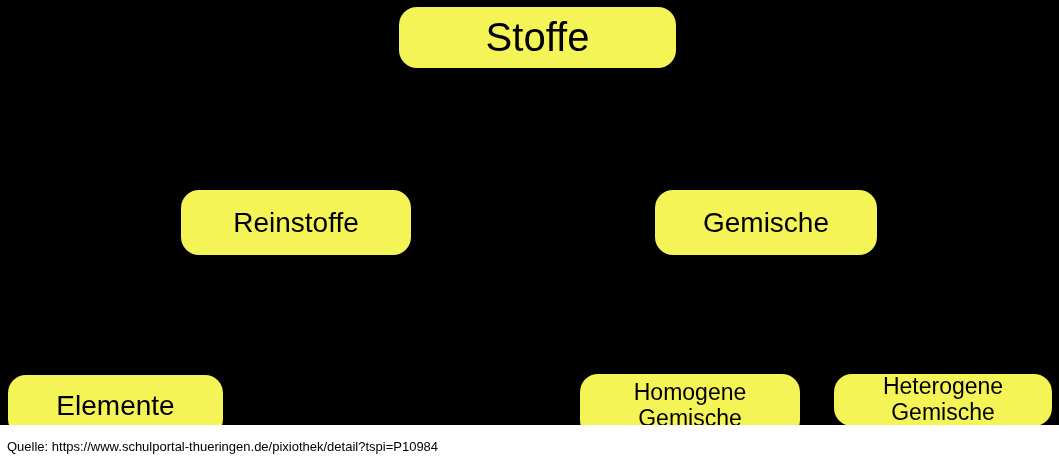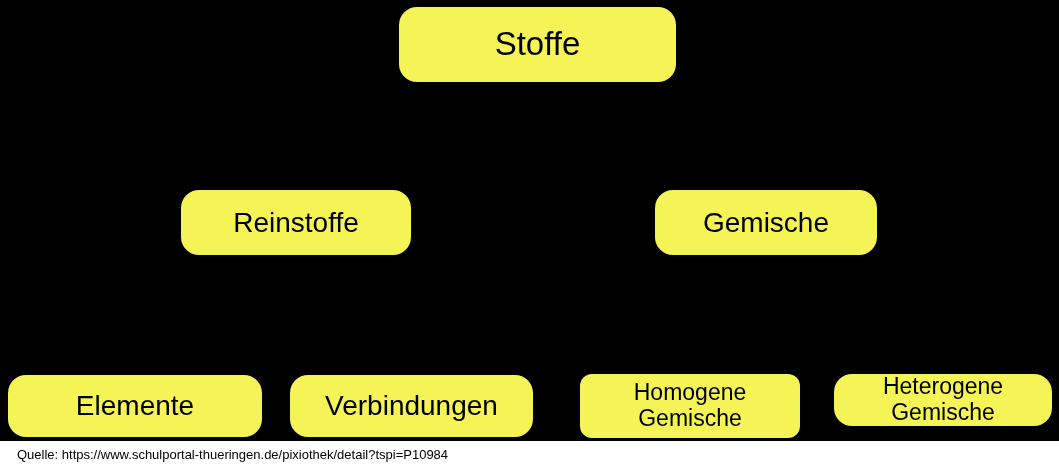--- a/index.html
+++ b/index.html
@@ -34,36 +34,36 @@
     color: var(--node-text);
     border-radius: 18px;
     display: flex;
     align-items: center;
     justify-content: center;
     text-align: center;
     white-space: pre-line;
     line-height: 1.12;
     font-weight: 400;
   }
-  .node-stoffe       { left: 399px; top: 7px;   width: 277px; height: 75px; font-size: 33px; }
+  .node-stoffe       { left: 399px; top: 7px;   width: 277px; height: 61px; font-size: 40px; }
   .node-reinstoffe   { left: 181px; top: 190px; width: 230px; height: 65px; font-size: 28px; }
   .node-gemische     { left: 655px; top: 190px; width: 222px; height: 65px; font-size: 28px; }
-  .node-elemente     { left: 8px;   top: 375px; width: 254px; height: 62px; font-size: 28px; }
+  .node-elemente     { left: 8px;   top: 375px; width: 215px; height: 62px; font-size: 28px; }
   .node-verbindungen { left: 290px; top: 375px; width: 243px; height: 62px; font-size: 28px; }
-  .node-homogene     { left: 580px; top: 374px; width: 220px; height: 64px; font-size: 23px; border-radius: 12px; }
+  .node-homogene     { left: 580px; top: 374px; width: 220px; height: 64px; font-size: 23px; }
   .node-heterogene   { left: 834px; top: 374px; width: 218px; height: 52px; font-size: 23px; }
   .footer {
     position: absolute;
     left: 0; right: 0; bottom: 0;
-    height: 27px;
+    height: 43px;
     background: var(--footer-bg);
     color: #000;
     display: flex;
     align-items: center;
-    padding-left: 17px;
+    padding-left: 7px;
     font-size: 13px;
   }
 </style>
 </head>
 <body>
 
 <div class="stage">
 
   <svg class="connectors" viewBox="0 0 1059 441" xmlns="http://www.w3.org/2000/svg">
     <g stroke="#000000" stroke-width="2" fill="none">
@@ -77,21 +77,20 @@
   </svg>
 
   <div class="node node-stoffe">Stoffe</div>
 
   <div class="node node-reinstoffe">Reinstoffe</div>
 
   <div class="node node-gemische">Gemische</div>
 
   <div class="node node-elemente">Elemente</div>
 
-  <div class="node node-verbindungen">Verbindungen</div>
 
   <div class="node node-homogene">Homogene
 Gemische</div>
 
   <div class="node node-heterogene">Heterogene
 Gemische</div>
 
   <div class="footer">
     <span>Quelle: https://www.schulportal-thueringen.de/pixiothek/detail?tspi=P10984</span>
   </div>

